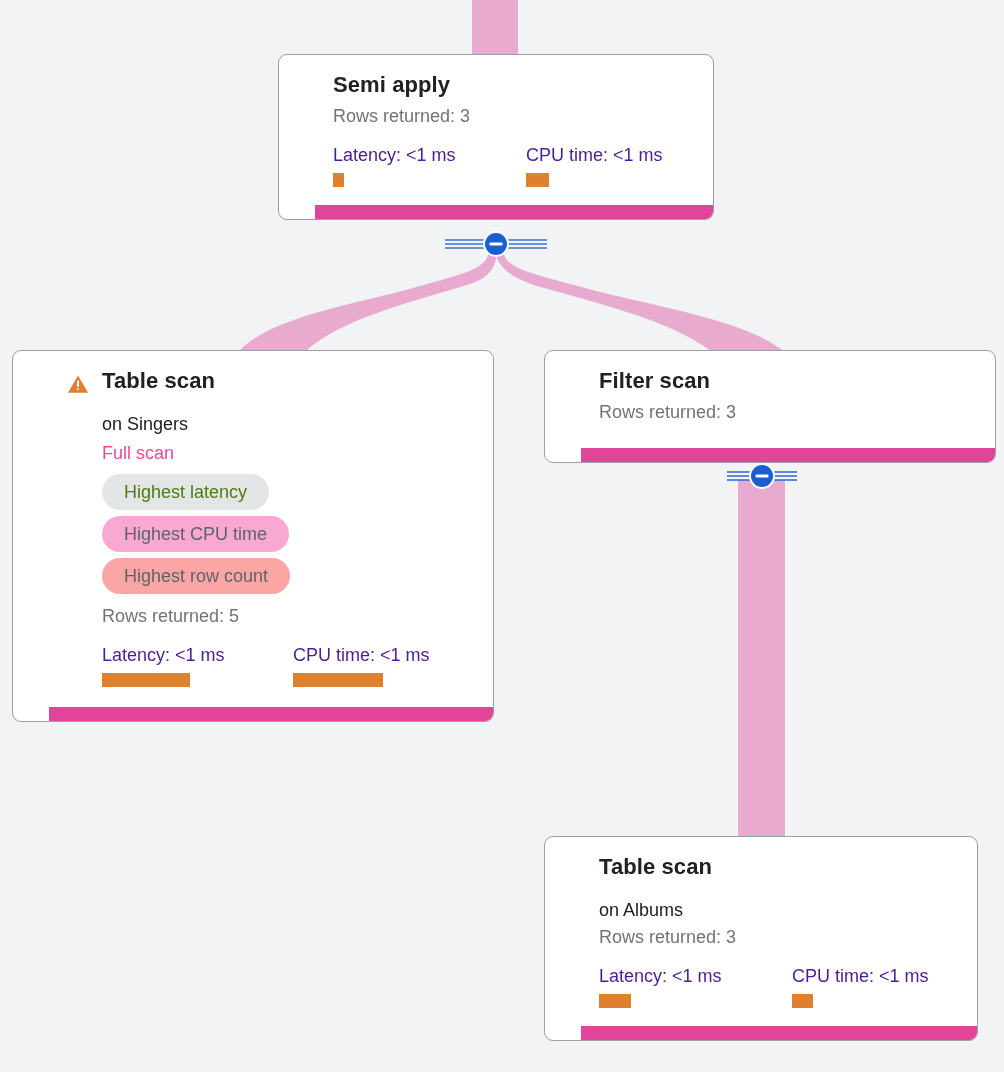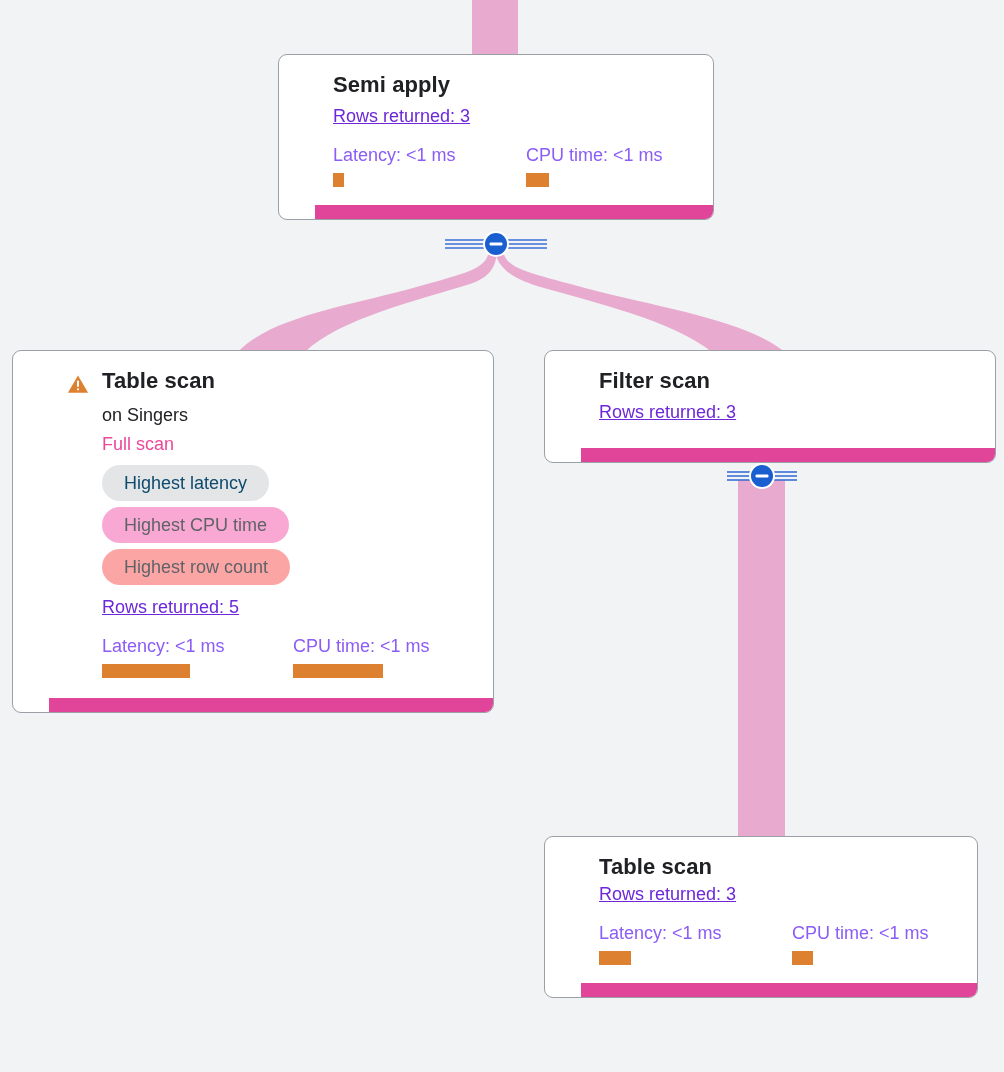--- a/index.html
+++ b/index.html
@@ -65,32 +65,31 @@
     font-size: 22px;
     font-weight: 700;
     color: #202124;
     line-height: 28px;
     letter-spacing: .1px;
   }
   .node-sub {
     font-size: 18px;
     color: #202124;
     line-height: 27px;
-    margin-top: 7px;
+    margin-top: 16px;
   }
   .node-sub.muted {
     color: #ec4899;
     margin-top: 2px;
   }
   .node-rows {
     font-size: 18px;
-    color: #6d28d9;
+    color: #737373;
     line-height: 27px;
     margin-top: 4px;
-    text-decoration: underline;
   }
 
   
   .indent {
     padding-left: 35px;
   }
 
   
   .chips {
     margin-top: 7px;
@@ -113,21 +112,21 @@
   .metrics {
     display: flex;
     margin-top: 14px;
   }
   .metric {
     display: flex;
     flex-direction: column;
   }
   .metric-label {
     font-size: 18px;
-    color: #8b5cf6;
+    color: #4c1d95;
     line-height: 22px;
     white-space: nowrap;
   }
   .metric-bar {
     height: 14px;
     background: #dd8030;
     margin-top: 7px;
   }
 
   
@@ -216,21 +215,21 @@
           <path d="M12 2.6 L23 21.6 L1 21.6 Z" fill="#dd8030"></path>
           <rect x="10.9" y="8.3" width="2.2" height="7" rx="1" fill="#ffffff"></rect>
           <rect x="10.9" y="16.6" width="2.2" height="2.3" rx="1" fill="#ffffff"></rect>
         </svg>
         <div class="node-title">Table scan</div>
       </div>
       <div class="indent">
         <div class="node-sub">on Singers</div>
         <div class="node-sub muted">Full scan</div>
         <div class="chips">
-          <div class="chip" style="background: rgb(228, 229, 230); color: #0c4a6e;">Highest latency</div>
+          <div class="chip" style="background: rgb(228, 229, 230); color: #4d7c0f;">Highest latency</div>
           <div class="chip" style="background: #f9a8d4; color: rgb(95, 99, 104);">Highest CPU time</div>
           <div class="chip" style="background: #fca5a5; color: rgb(95, 99, 104);">Highest row count</div>
         </div>
         <div class="node-rows" style="margin-top:9px;">Rows returned: 5</div>
         <div class="metrics">
           <div class="metric" style="width:191px;">
             <div class="metric-label">Latency: &lt;1 ms</div>
             <div class="metric-bar" style="width: 88px; background: rgb(221, 128, 48);"></div>
           </div>
           <div class="metric">
@@ -265,20 +264,21 @@
       <circle cx="37" cy="14" r="11" fill="#1a5fd0"></circle>
       <rect x="30.5" y="12.6" width="13" height="2.8" rx="1.2" fill="#ffffff"></rect>
     </svg>
   </div>
 
   <div class="node" style="left:544px; top:836px; width:434px;">
     <div class="node-body">
       <div class="node-head">
         <div class="node-title">Table scan</div>
       </div>
+      <div class="node-sub">on Albums</div>
       <div class="node-rows" style="margin-top:0;">Rows returned: 3</div>
       <div class="metrics">
         <div class="metric" style="width:193px;">
           <div class="metric-label">Latency: &lt;1 ms</div>
           <div class="metric-bar" style="width: 32px; background: rgb(221, 128, 48);"></div>
         </div>
         <div class="metric">
           <div class="metric-label">CPU time: &lt;1 ms</div>
           <div class="metric-bar" style="width: 21px; background: rgb(221, 128, 48);"></div>
         </div>

